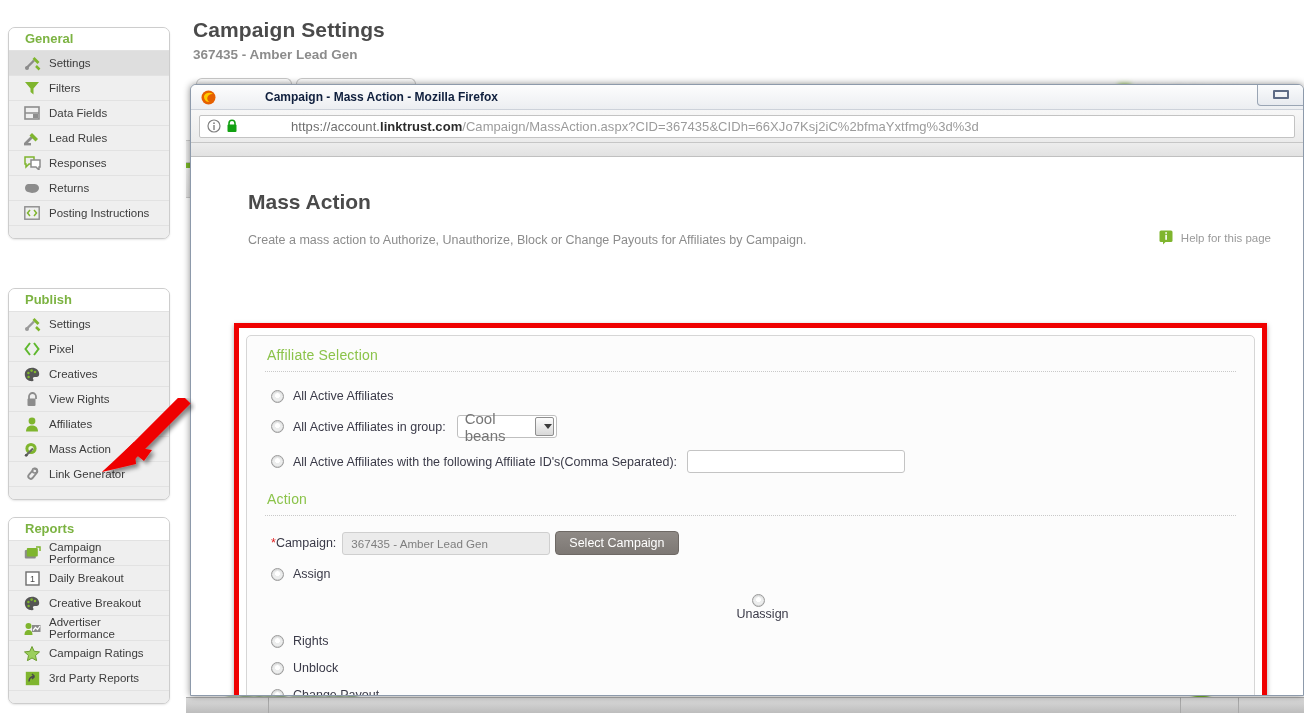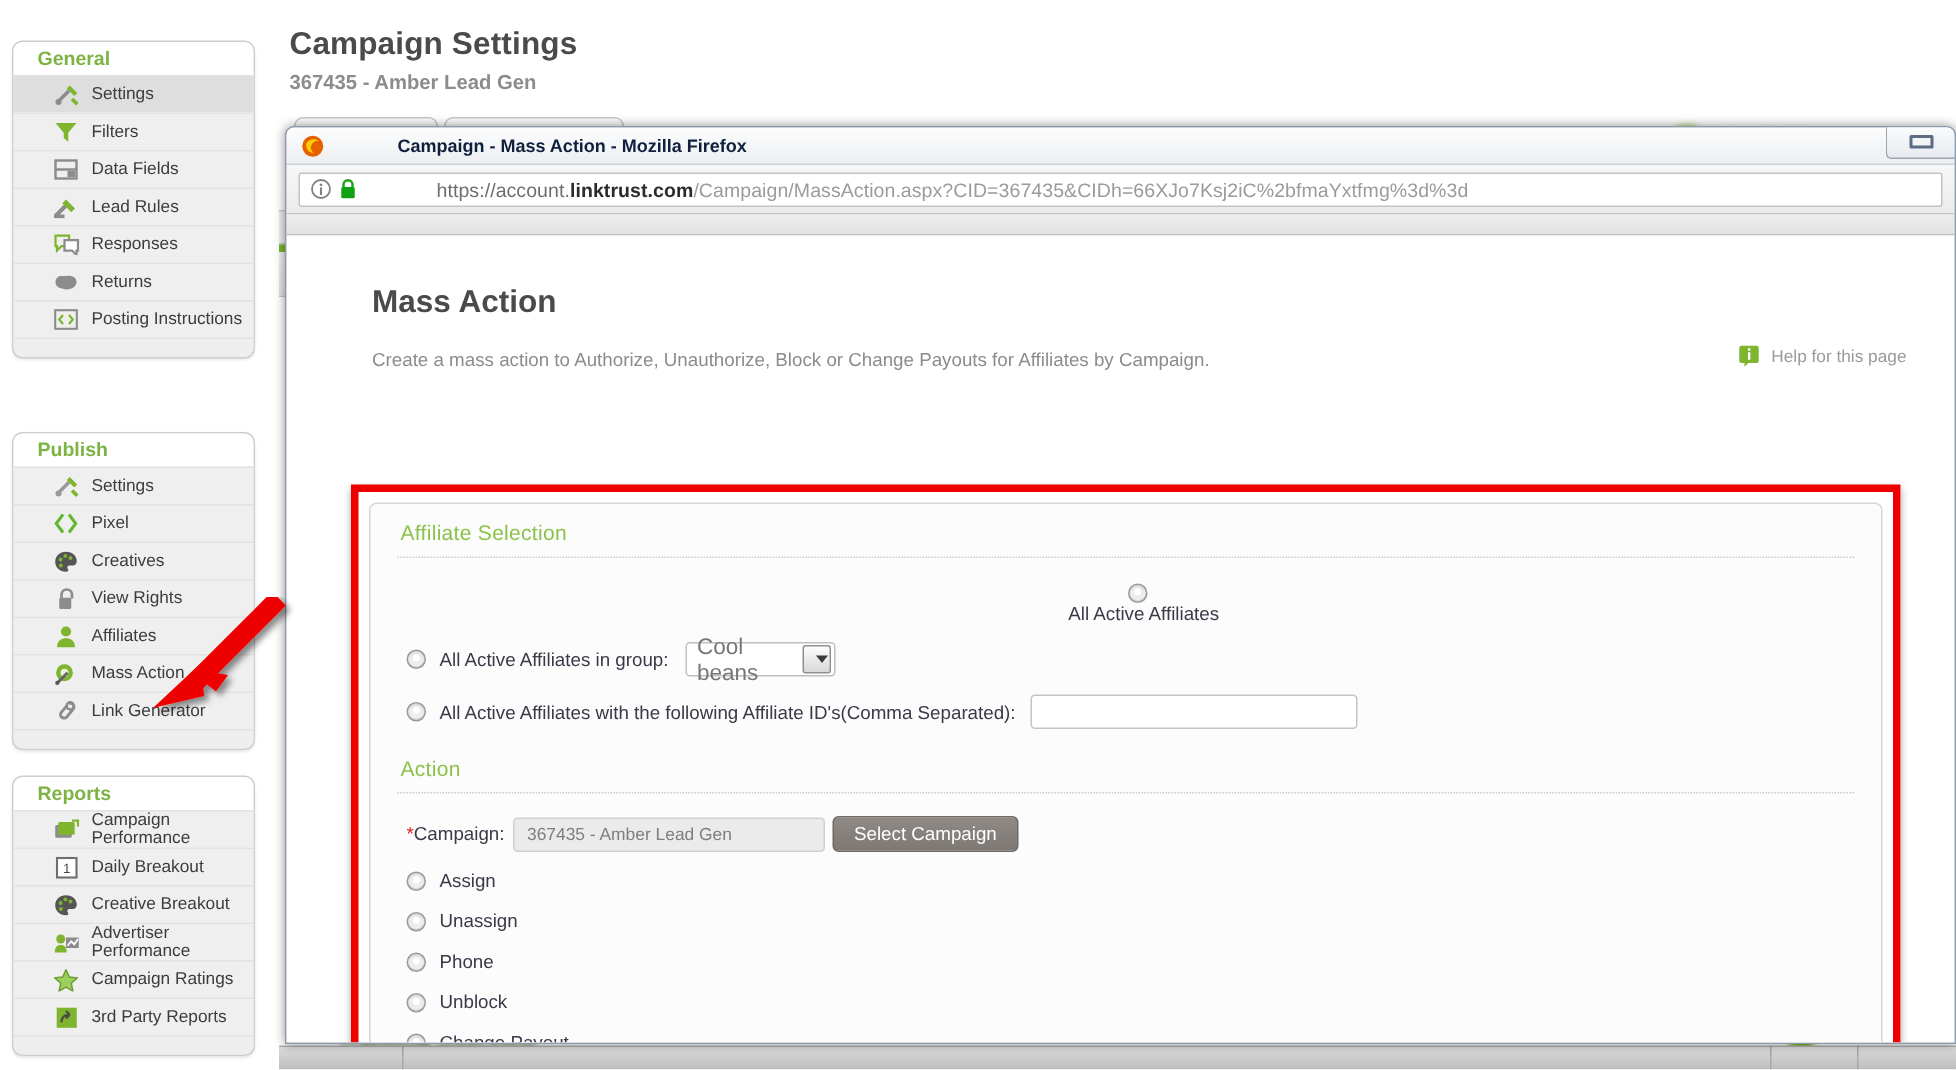--- a/index.html
+++ b/index.html
@@ -43,21 +43,21 @@
                  background:#7ab828; filter: blur(2px); }
 
   
   #sidebar { position:absolute; left:0; top:0; width:186px; height:713px;
              background:#ffffff; z-index:30; }
   .side-group { position:absolute; left:8px; width:162px;
                 background:#fafafa; border:1px solid #cdcdcd; border-radius:7px;
                 box-shadow:0 1px 2px rgba(0,0,0,0.10); overflow:hidden; }
   .group-head { height:22px; line-height:22px; padding-left:16px; font-size:13px;
                 color:#7cb342; font-weight:bold; background:#fff; }
-  .side-item { height:25px; display:flex; align-items:center; padding-left:24px;
+  .side-item { height:25px; display:flex; align-items:center; padding-left:12px;
                border-top:1px solid #e2e2e2; font-size:11.5px; color:#3c3c3c;
                background:#efefef; cursor:default; }
   .side-item.active { background:#dedede; }
   .side-item .ico { width:22px; height:18px; margin-right:6px; display:flex;
                     align-items:center; justify-content:center; flex:0 0 22px; }
   .side-foot { height:13px; background:#eeeeee; border-top:1px solid #e2e2e2; }
 
   
   #red-arrow { position:absolute; left:100px; top:398px; width:96px; height:80px; z-index:60; pointer-events:none; }
 
@@ -450,21 +450,21 @@
         <span>Help for this page</span>
       </div>
 
       <div id="red-box"></div>
 
       <div class="panel">
 
         <div class="sect-title">Affiliate Selection</div>
         <div class="sect-rule"></div>
 
-        <div class="row" style="margin-top:17px;flex-direction:column;">
+        <div class="row" style="margin-top:17px;">
           <span class="radio"></span>
           <span class="rlabel">All Active Affiliates</span>
         </div>
 
         <div class="row" style="margin-top:12px;">
           <span class="radio"></span>
           <span class="rlabel">All Active Affiliates in group:</span>
           <span class="selbox">
             <span>Cool beans</span>
             <span class="sel-arrow">
@@ -485,27 +485,27 @@
         <div class="camp-row" style="margin-top:15px;">
           <span class="camp-label"><span class="star">*</span>Campaign:</span>
           <span class="camp-field">367435 - Amber Lead Gen</span>
           <span class="camp-btn">Select Campaign</span>
         </div>
 
         <div class="row" style="margin-top:12px;">
           <span class="radio"></span>
           <span class="rlabel">Assign</span>
         </div>
+        <div class="row" style="margin-top:13px;flex-direction:column;">
+          <span class="radio"></span>
+          <span class="rlabel">Unassign</span>
+        </div>
         <div class="row" style="margin-top:13px;">
           <span class="radio"></span>
-          <span class="rlabel">Unassign</span>
-        </div>
-        <div class="row" style="margin-top:13px;">
-          <span class="radio"></span>
-          <span class="rlabel">Phone</span>
+          <span class="rlabel">Rights</span>
         </div>
         <div class="row" style="margin-top:13px;">
           <span class="radio"></span>
           <span class="rlabel">Unblock</span>
         </div>
         <div class="row" style="margin-top:13px;">
           <span class="radio"></span>
           <span class="rlabel">Change Payout</span>
         </div>
       </div>

